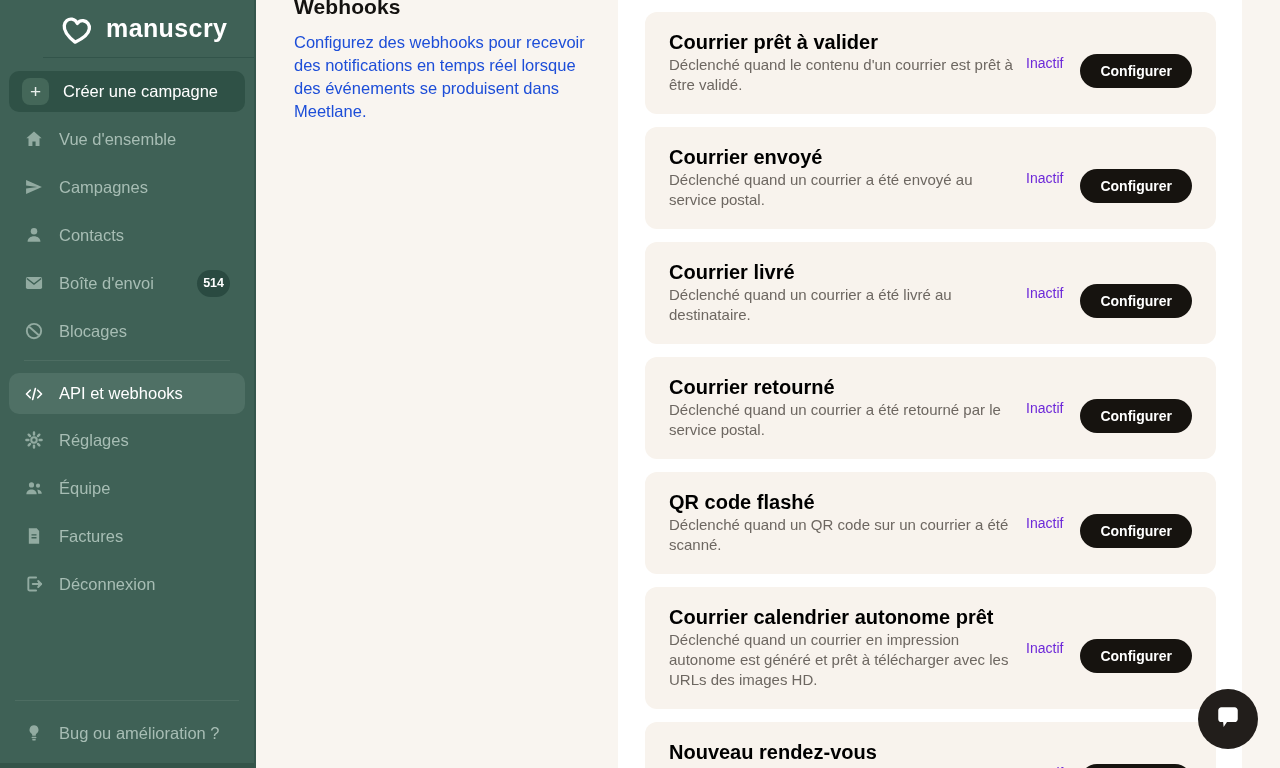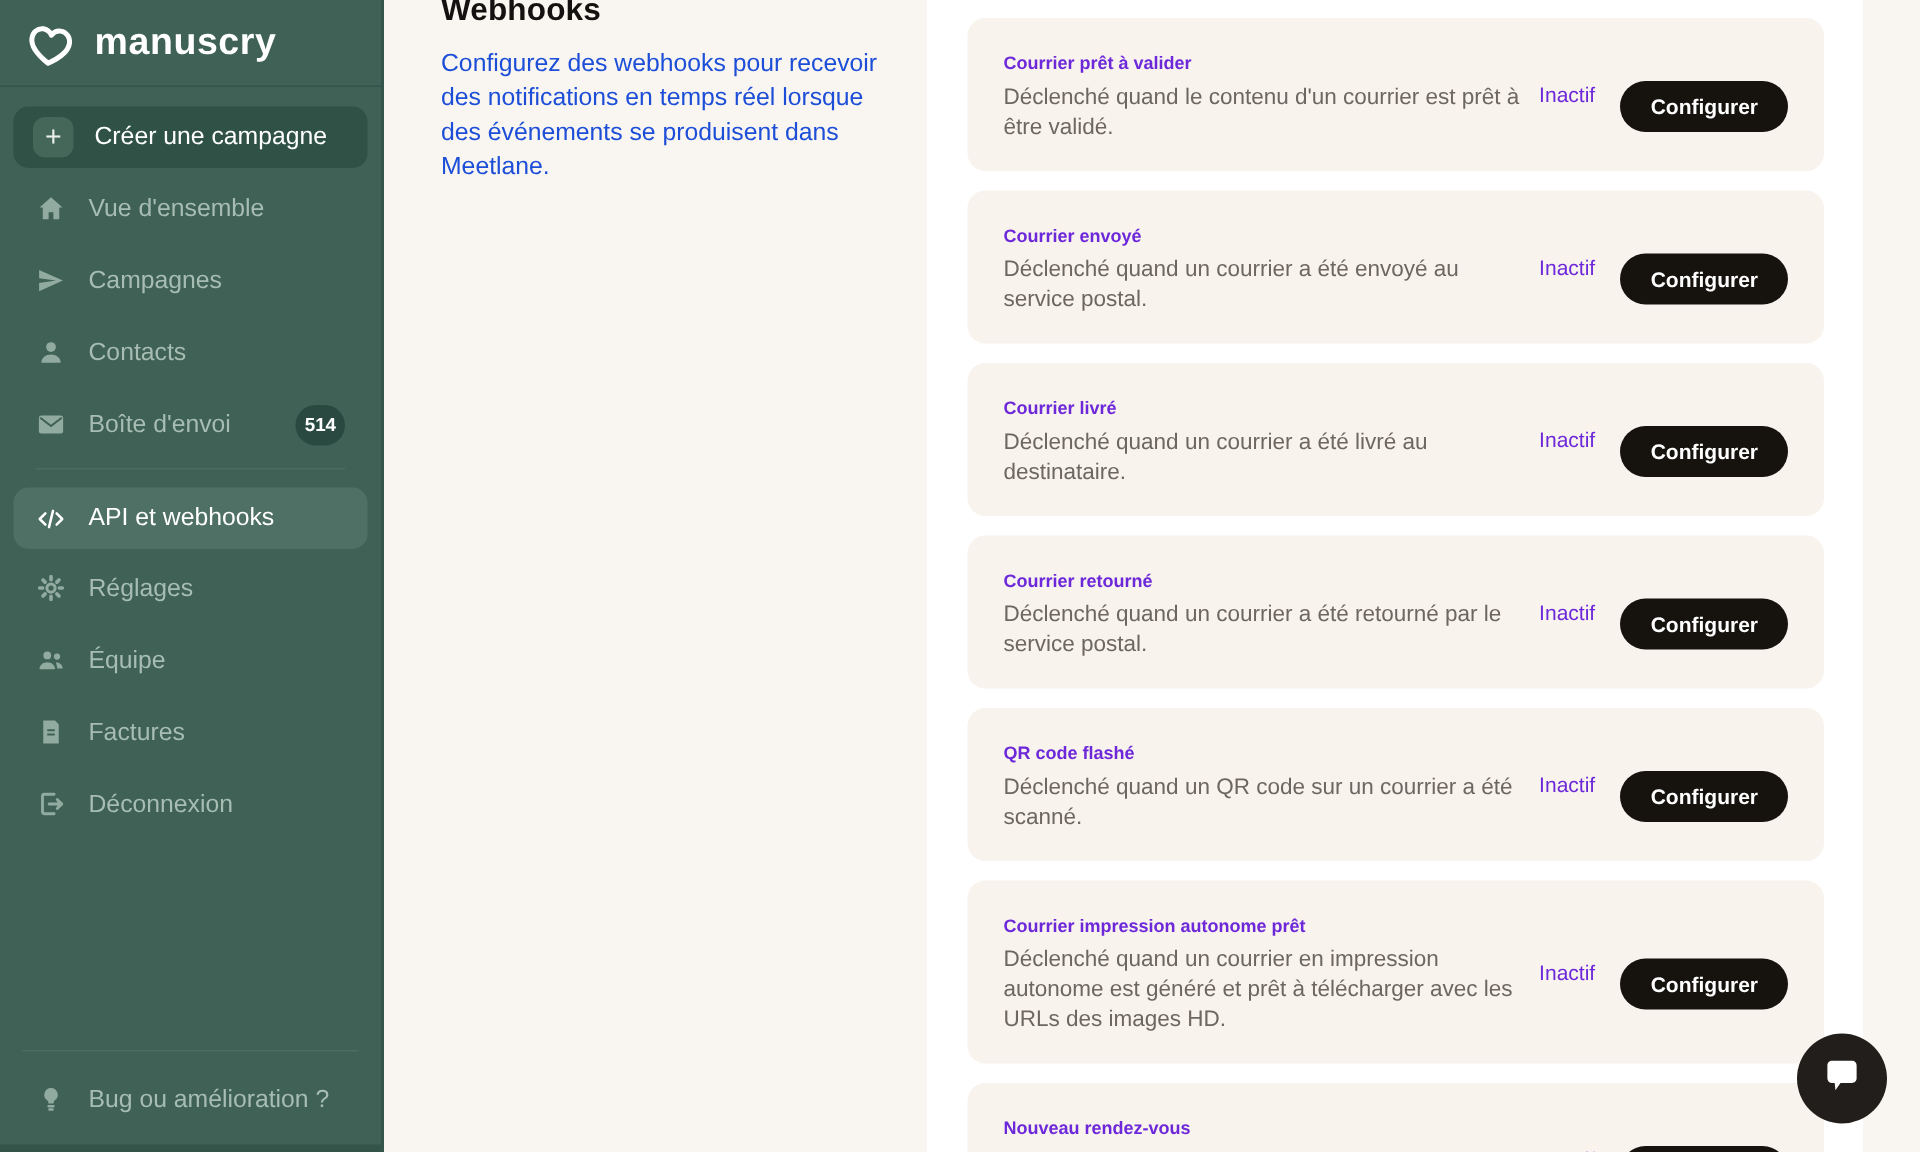--- a/index.html
+++ b/index.html
@@ -18,20 +18,21 @@
     background:#3f6156;
     border-right:2px solid #35564c;
     display:flex; flex-direction:column;
     position:relative;
   }
   .logo-row {
     height:58px; flex:0 0 58px;
     display:flex; align-items:center; gap:11px;
     padding:0 14px;
     border-bottom:1px solid #32544a;
+    margin-left:43px;
   }
   .logo-mark { width:38px; height:38px; display:flex; align-items:center; justify-content:center; }
   .logo-text { color:#ffffff; font-size:25px; font-weight:700; letter-spacing:.4px; }
 
   .create-btn {
     margin:13px 9px 0 9px;
     height:41px; flex:0 0 41px;
     background:#2f5146;
     border-radius:10px;
     display:flex; align-items:center; gap:14px;
@@ -103,21 +104,21 @@
     overflow:hidden;
   }
   .card {
     background:#f8f3ed;
     border-radius:12px;
     padding:19px 24px;
     display:flex; align-items:center; gap:13px;
     flex:0 0 auto;
   }
   .card-text { flex:1; min-width:0; }
-  .card-title { font-size:12px; font-weight:700; color:#6d28d9; line-height:22px; margin-bottom:2px; }
+  .card-title { font-size:20px; font-weight:700; color:#000000; line-height:22px; margin-bottom:2px; }
   .card-desc { font-size:15px; line-height:20px; color:#6d6761; }
   .card-side { display:flex; align-items:center; gap:17px; flex:0 0 auto; }
   .status { font-size:14px; font-weight:500; color:#6d28d9; }
   .config-btn {
     background:#16130f; color:#ffffff;
     border:none; border-radius:999px;
     font-family:inherit; font-size:14px; font-weight:700;
     padding:9px 20px;
     cursor:pointer;
     margin-top:16px;
@@ -184,20 +185,29 @@
       <div class="nav-item">
         <span class="nav-icon">
           <svg viewBox="0 0 24 24">
             <rect x="2.3" y="4.8" width="19.4" height="14.4" rx="2" fill="currentColor"></rect>
             <path d="M3.4 6.6L12 13.2l8.6-6.6" stroke="#3f6156" stroke-width="1.7" fill="none"></path>
           </svg>
         </span>
         <span>Boîte d'envoi</span>
         <span class="badge">514</span>
       </div>
+      <div class="nav-item">
+        <span class="nav-icon">
+          <svg viewBox="0 0 24 24">
+            <circle cx="12" cy="12" r="8.6" fill="none" stroke="currentColor" stroke-width="2.3"></circle>
+            <path d="M6.2 6.8l11.6 10.4" stroke="currentColor" stroke-width="2.3"></path>
+          </svg>
+        </span>
+        <span>Blocages</span>
+      </div>
       <div class="side-divider"></div>
       <div class="nav-item active">
         <span class="nav-icon">
           <svg viewBox="0 0 24 24" fill="none" stroke="currentColor" stroke-width="2" stroke-linecap="round" stroke-linejoin="round">
             <path d="M7.5 7.5L3 12l4.5 4.5"></path>
             <path d="M16.5 7.5L21 12l-4.5 4.5"></path>
             <path d="M13.6 5.5l-3.2 13"></path>
           </svg>
         </span>
         <span>API et webhooks</span>
@@ -316,21 +326,21 @@
       <div class="card-desc">Déclenché quand un QR code sur un courrier a été scanné.</div>
     </div>
     <div class="card-side">
       <span class="status">Inactif</span>
       <button class="config-btn">Configurer</button>
     </div>
   </div>
 
   <div class="card">
     <div class="card-text">
-      <div class="card-title">Courrier impression autonome prêt</div>
+      <div class="card-title">Courrier calendrier autonome prêt</div>
       <div class="card-desc">Déclenché quand un courrier en impression autonome est généré et prêt à télécharger avec les URLs des images HD.</div>
     </div>
     <div class="card-side">
       <span class="status">Inactif</span>
       <button class="config-btn">Configurer</button>
     </div>
   </div>
 
   <div class="card">
     <div class="card-text">

